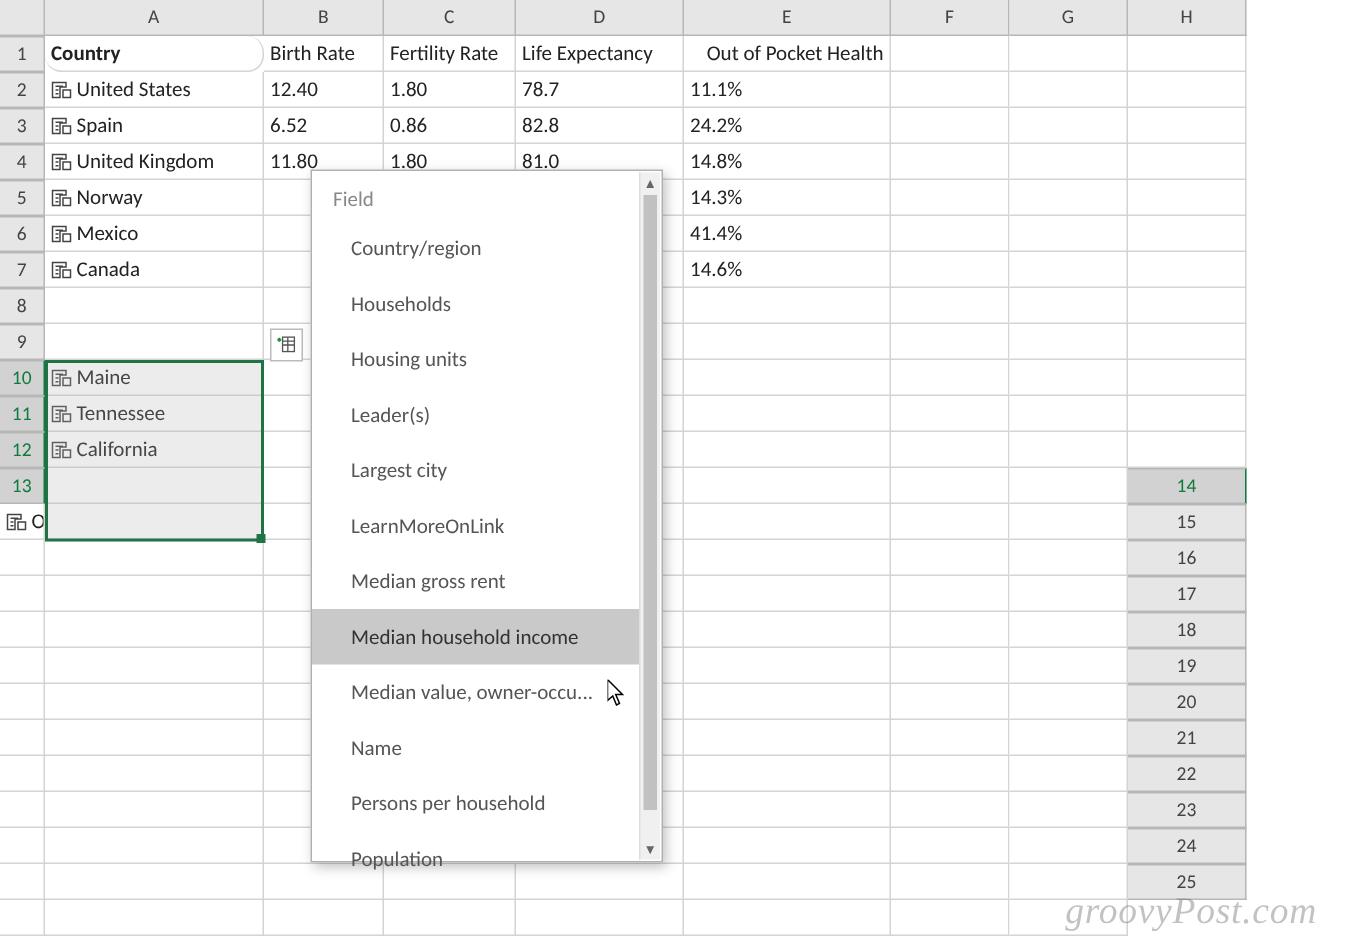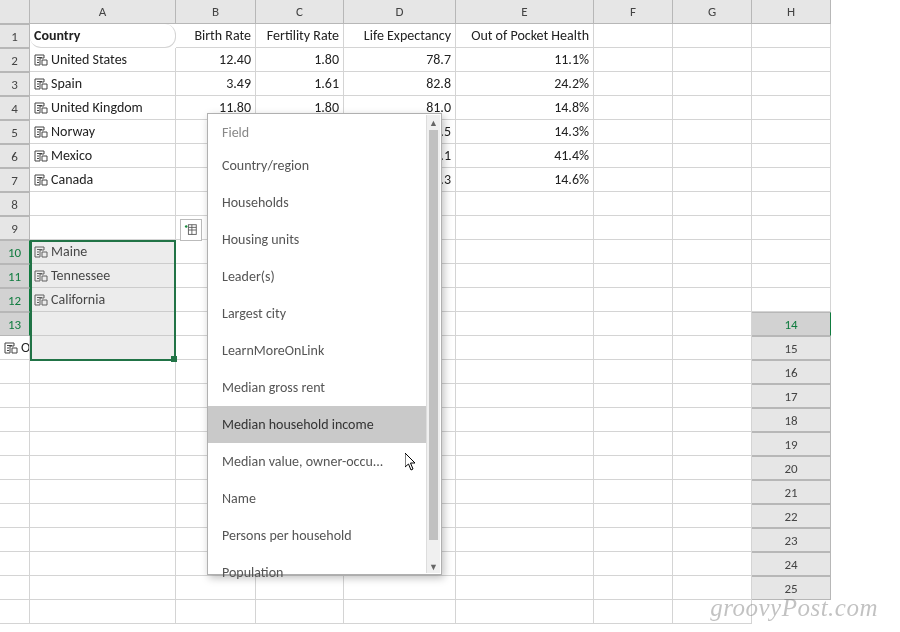--- a/index.html
+++ b/index.html
@@ -52,21 +52,21 @@
   .cell {
     border-right: 1px solid #d4d4d4;
     border-bottom: 1px solid #d4d4d4;
     display: flex;
     align-items: center;
     padding: 0 4px;
     background: #fff;
     white-space: nowrap;
     overflow: hidden;
   }
-  .cell.num { justify-content: flex-end; }
+  .cell.num { justify-content: flex-start; }
   .cell.bold { font-weight: bold; border-radius: 11px; }
   .cell.center { justify-content: flex-end; }
   .link-icon {
     display: inline-flex;
     width: 14px; height: 12px;
     margin-right: 3px;
     flex: none;
   }
   .link-icon svg { width: 14px; height: 12px; }
   .selected-range {
@@ -102,21 +102,21 @@
   .popup-inner {
     max-height: 540px;
     overflow-y: auto;
   }
   .popup-hdr {
     padding: 10px 14px 6px 14px;
     color: #888;
     font-size: 14px;
   }
   .popup-item {
-    padding: 10px 14px;
+    padding: 10px 26px;
     color: #555;
     font-size: 14px;
     cursor: default;
     white-space: nowrap;
     overflow: hidden;
     text-overflow: ellipsis;
   }
   .popup-item.hover { background: #c9c9c9; color:#333; }
   .scrollbar-track {
     position: absolute;
@@ -222,24 +222,24 @@
           <path d="M1 1 L10 1 L10 4 L6 4 L6 11 L1 11 Z" fill="none" stroke="#444" stroke-width="1"></path>
           <path d="M8 6 L13 6 L13 11 L8 11 Z" fill="none" stroke="#444" stroke-width="1"></path>
           <line x1="3" y1="3.5" x2="8" y2="3.5" stroke="#444"></line>
           <line x1="3" y1="6" x2="5" y2="6" stroke="#444"></line>
           <line x1="3" y1="8.5" x2="5" y2="8.5" stroke="#444"></line>
         </svg>
       </span>
       <span>Spain</span>
     </div>
     <div class="cell num">
-      <span>3.49</span>
-    </div>
-    <div class="cell num">
-      <span>1.61</span>
+      <span>6.52</span>
+    </div>
+    <div class="cell num">
+      <span>0.86</span>
     </div>
     <div class="cell num">
       <span>82.8</span>
     </div>
     <div class="cell num">
       <span>24.2%</span>
     </div>
     <div class="cell"></div>
     <div class="cell"></div>
     <div class="cell"></div>

